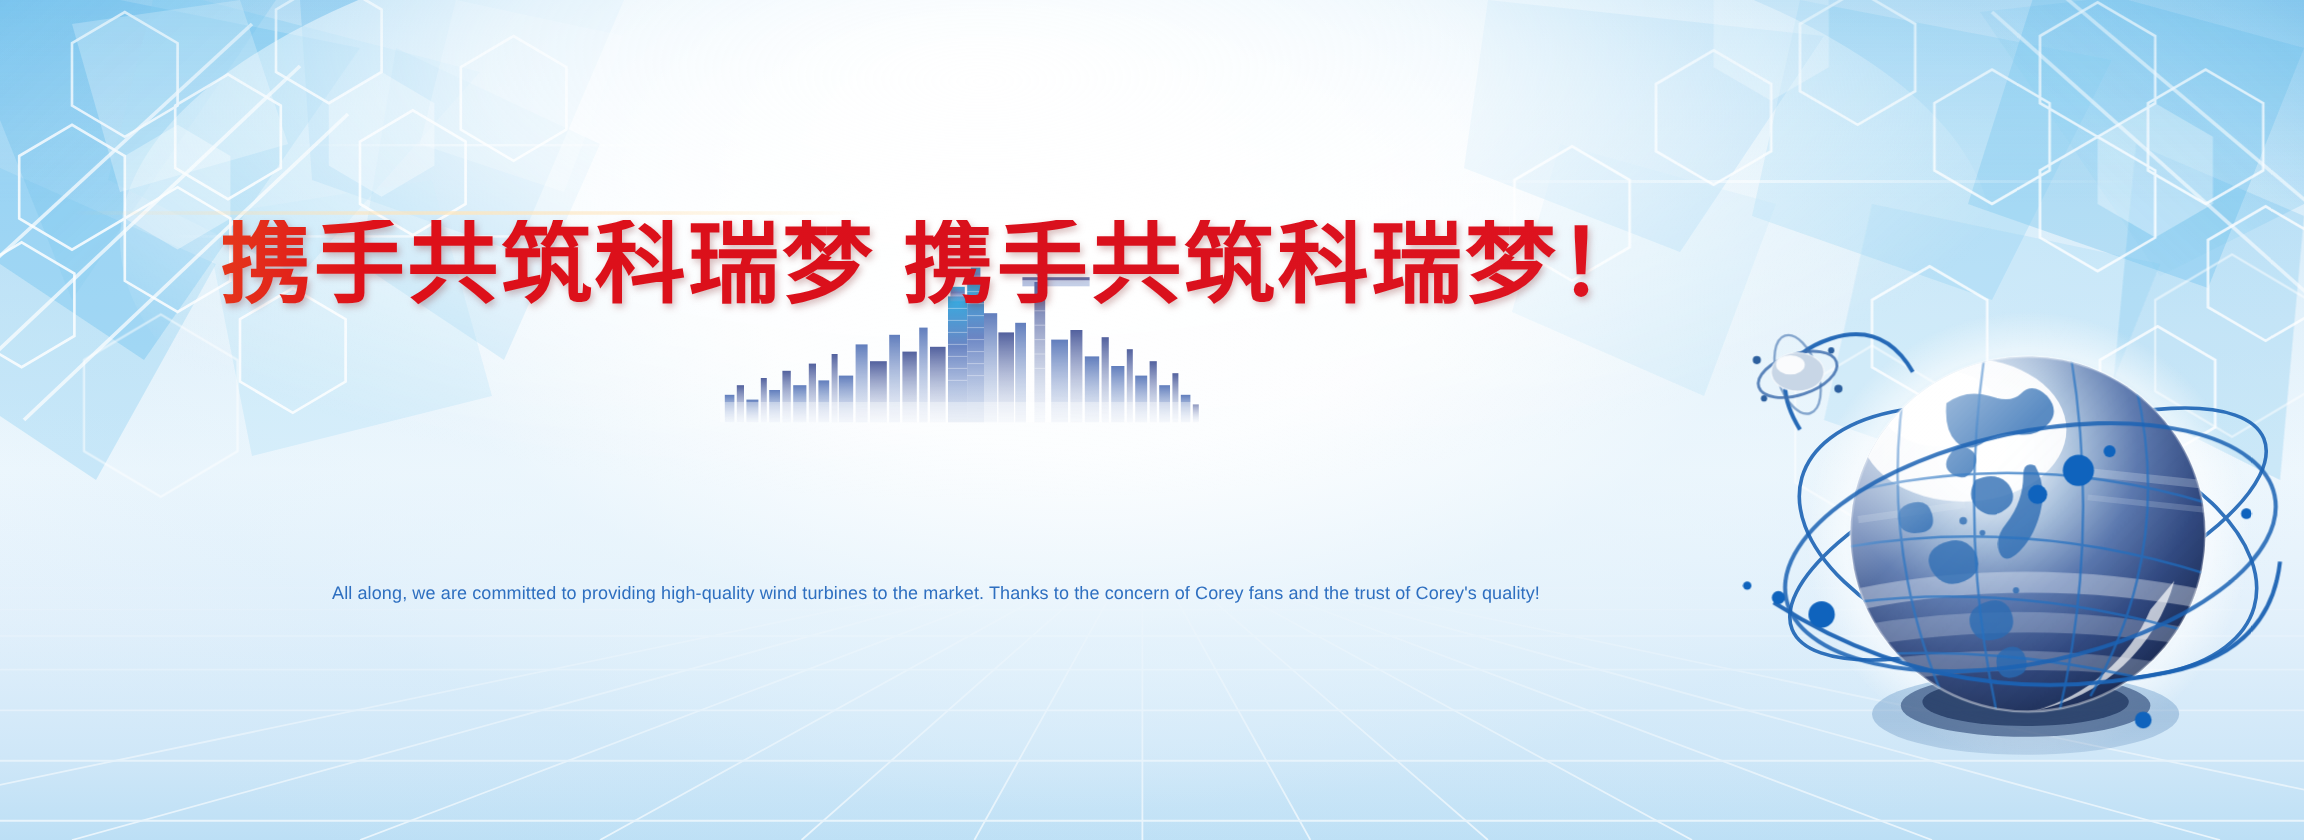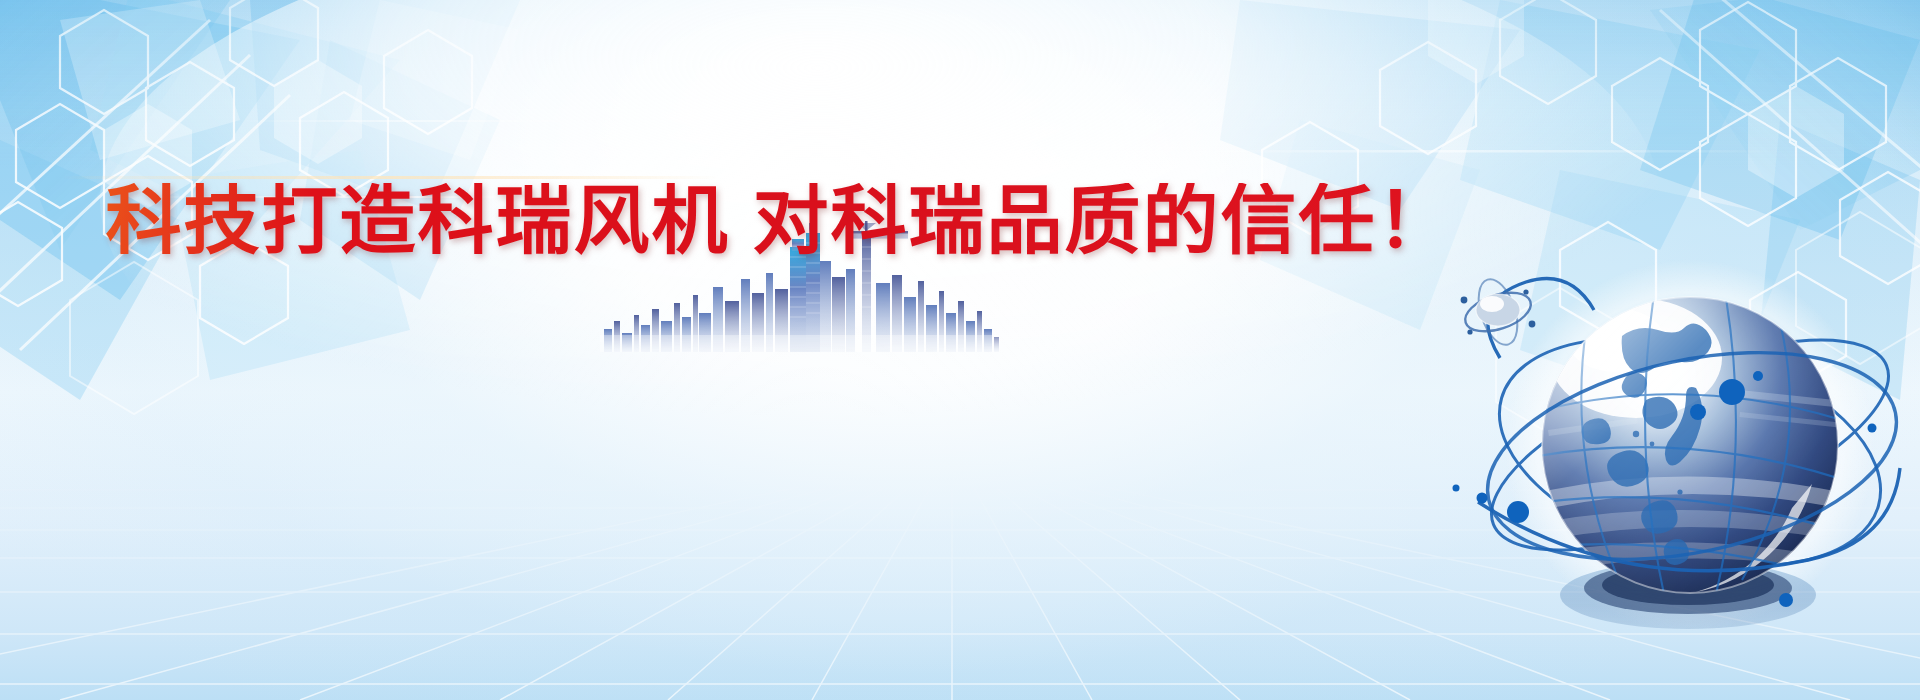--- a/index.html
+++ b/index.html
@@ -493,16 +493,17 @@
           <path d="M988 0 L1410 230"></path>
           <path d="M1000 0 L1610 230"></path>
           <path d="M1012 0 L1850 230"></path>
           <path d="M1024 0 L2120 230"></path>
         </g>
       </g>
     </svg>
   </div>
 
   <div class="content">
-    <h1 class="headline">科技打造科瑞风机 对科瑞品质的信任！</h1>
+    <h1 class="headline">携手共筑科瑞梦 携手共筑科瑞梦！</h1>
+    <p class="sub-en">All along, we are committed to providing high-quality wind turbines to the market. Thanks to the concern of Corey fans and the trust of Corey's quality!</p>
   </div>
 
 </div>
 
 </body></html>

